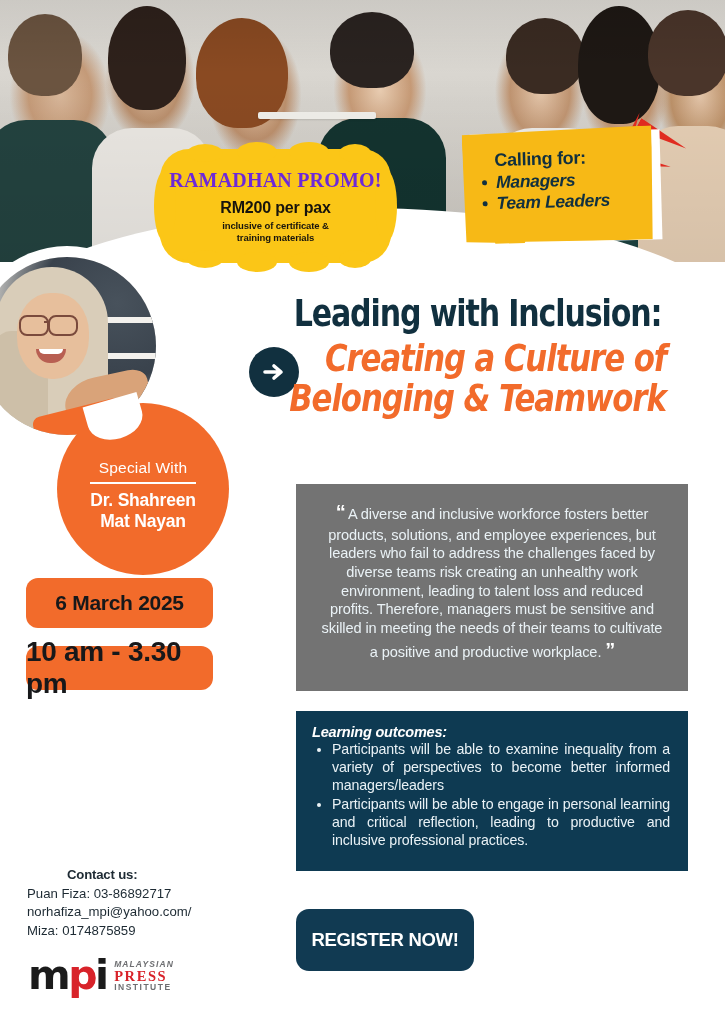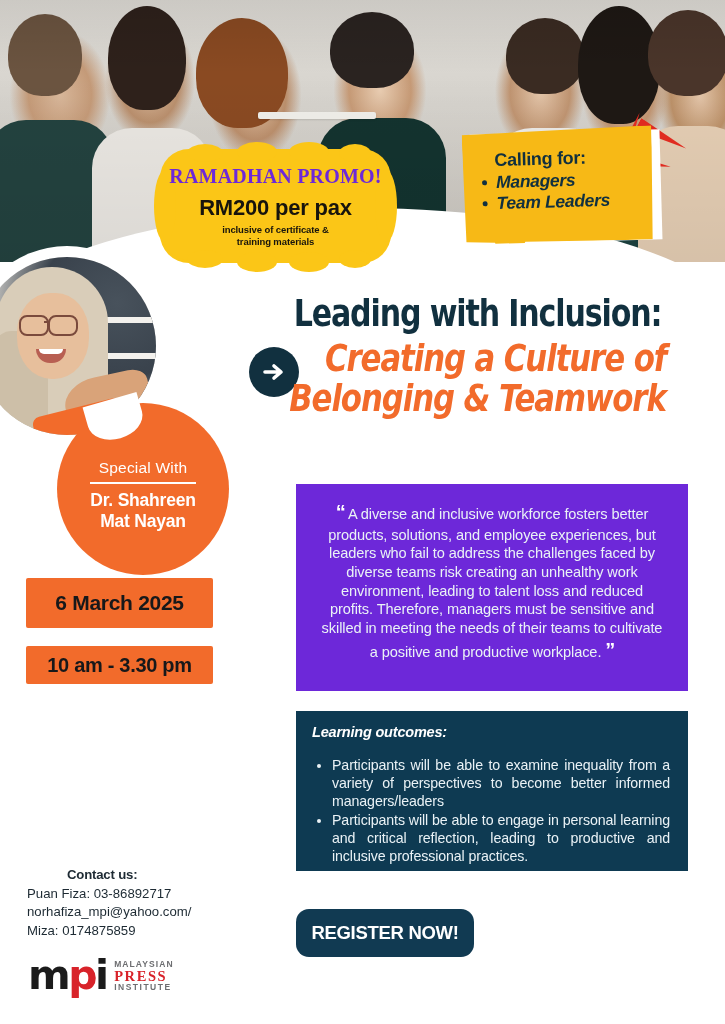--- a/index.html
+++ b/index.html
@@ -35,21 +35,21 @@
   .promo{position:absolute;left:163px;top:152px;width:225px;height:108px;}
   .promo-shape{position:absolute;inset:0;background:#FBC617;border-radius:26px;
      box-shadow:0 0 0 3px #FBC617;}
   .promo-shape:before,.promo-shape:after{content:"";position:absolute;background:#FBC617;}
   .promo-shape:before{left:-9px;top:18px;width:22px;height:72px;border-radius:50%;}
   .promo-shape:after{right:-9px;top:18px;width:22px;height:72px;border-radius:50%;}
   .promo-bumps{position:absolute;inset:0;}
   .promo-bumps span{position:absolute;background:#FBC617;border-radius:50%;}
   .promo-inner{position:absolute;inset:0;display:flex;flex-direction:column;align-items:center;justify-content:center;z-index:3;}
   .promo-t1{font-family:"Liberation Serif", serif;font-weight:bold;font-size:20px;color:#6d28d9;letter-spacing:.2px;white-space:nowrap;}
-  .promo-t2{font-size:22px;font-weight:bold;color:#17140d;margin-top:7px;letter-spacing:-.2px;}
+  .promo-t2{font-size:16px;font-weight:bold;color:#17140d;margin-top:7px;letter-spacing:-.2px;}
   .promo-t3{font-size:9.5px;font-weight:bold;color:#17140d;line-height:1.25;text-align:center;margin-top:3px;letter-spacing:-.1px;}
 
   
   .bubble-wrap{position:absolute;left:463px;top:128px;width:205px;height:140px;}
   .bubble-white{position:absolute;left:8px;top:4px;width:190px;height:110px;background:#ffffff;
     transform:rotate(-1.6deg);}
   .bubble{position:absolute;left:0;top:0;width:190px;height:110px;background:#F7B916;
     transform:rotate(-1.6deg);
     clip-path:polygon(0% 4%, 100% 0%, 99% 100%, 32% 99%, 22% 128%, 16% 99%, 1% 98%);
     padding-top:4px;}
@@ -86,70 +86,70 @@
   
   .sp-circle{position:absolute;left:57px;top:403px;width:172px;height:172px;border-radius:50%;background:#F26B2B;
      display:flex;flex-direction:column;align-items:center;justify-content:center;}
   .sp-circle .cut{position:absolute;left:30px;top:-4px;width:56px;height:40px;background:#fff;
      border-radius:0 0 60% 60%;transform:rotate(-16deg);}
   .sw-label{font-size:15.5px;color:#fff;letter-spacing:.2px;margin-bottom:5px;margin-top:12px;}
   .sw-rule{width:106px;height:2px;background:#fff;margin-bottom:6px;}
   .sw-name{font-size:17.5px;font-weight:bold;color:#fff;text-align:center;line-height:1.2;letter-spacing:-.2px;}
 
   
-  .pill{position:absolute;background:#F26B2B;border-radius:2px;display:flex;align-items:center;
+  .pill{position:absolute;background:#F26B2B;border-radius:12px;display:flex;align-items:center;
      color:#17181A;font-weight:bold;letter-spacing:-.3px;}
   .pill-date{left:26px;top:578px;width:187px;height:50px;justify-content:center;font-size:21px;}
-  .pill-time{left:26px;top:646px;width:187px;height:38px;justify-content:center;font-size:20px;}
+  .pill-time{left:26px;top:646px;width:187px;height:44px;justify-content:center;font-size:28px;}
   .pill-venue{left:26px;top:714px;width:215px;height:56px;padding:0 14px;font-size:16.5px;line-height:1.24;box-sizing:border-box;}
 
   
   .contact{position:absolute;left:27px;top:866px;font-size:13.2px;color:#1d2a33;line-height:1.42;}
   .contact .c-head{font-weight:bold;font-size:13.2px;letter-spacing:-.2px;margin-left:40px;}
 
   
   .logo{position:absolute;left:28px;top:955px;display:flex;align-items:center;}
   .logo-m{font-size:41px;font-weight:bold;color:#1b1b1b;letter-spacing:-2.5px;line-height:1;font-family:"DejaVu Sans", sans-serif;}
   .logo-p{font-size:41px;font-weight:bold;color:#D8232A;letter-spacing:-2.5px;line-height:1;font-family:"DejaVu Sans", sans-serif;}
   .logo-i{font-size:41px;font-weight:bold;color:#1b1b1b;letter-spacing:-1px;line-height:1;font-family:"DejaVu Sans", sans-serif;}
   .logo-txt{margin-left:6px;line-height:1.02;margin-top:1px;}
-  .lt1{font-size:8.5px;color:#6d6e71;letter-spacing:1.1px;font-weight:bold;}
+  .lt1{font-size:8.5px;color:#6d6e71;letter-spacing:1.1px;font-weight:bold;font-style:italic;}
   .lt2{font-size:14.5px;color:#D8232A;letter-spacing:1.6px;font-weight:bold;line-height:1;font-family:Liberation Serif, serif;}
   .lt3{font-size:8.5px;color:#6d6e71;letter-spacing:1.5px;font-weight:bold;}
 
   
   .title{position:absolute;left:255px;top:295px;width:445px;}
   .t-line1{font-size:38px;font-weight:bold;color:#11303F;letter-spacing:-1.3px;
      text-align:center;line-height:.98;font-family:"DejaVu Sans Condensed","Liberation Sans Narrow","Liberation Sans",sans-serif;
      transform:scaleX(.88);transform-origin:center;}
   .t-arrow{position:absolute;left:-6px;top:52px;width:50px;height:50px;border-radius:50%;background:#11303F;
      display:flex;align-items:center;justify-content:center;}
   .t-arrow svg{display:block;}
   .t-line2,.t-line3{font-size:38px;font-weight:bold;font-style:italic;color:#F26B2B;letter-spacing:-1.2px;
      text-align:center;line-height:1.0;font-family:"DejaVu Sans Condensed","Liberation Sans Narrow","Liberation Sans",sans-serif;
      transform:scaleX(.9);transform-origin:center;}
   .t-line2{margin-top:7px;padding-left:40px;}
   .t-line3{margin-top:2px;}
 
   
-  .quote{position:absolute;left:296px;top:484px;width:392px;height:207px;background:#6d28d9;
+  .quote{position:absolute;left:296px;top:484px;width:392px;height:207px;background:#737373;
      box-sizing:border-box;padding:16px 22px 12px 22px;}
   .quote p{margin:0;font-size:14.6px;line-height:1.28;color:#EAF2F6;text-align:center;letter-spacing:-.1px;}
   .qm{font-size:20px;font-weight:bold;color:#fff;letter-spacing:-1px;}
 
   
   .outcomes{position:absolute;left:296px;top:711px;width:392px;height:160px;background:#0E3A52;
      box-sizing:border-box;padding:13px 18px 10px 16px;}
-  .lo-head{font-size:14.5px;font-weight:bold;font-style:italic;color:#fff;margin-bottom:16px;letter-spacing:-.2px;}
+  .lo-head{font-size:14.5px;font-weight:bold;font-style:italic;color:#fff;margin-bottom:0;letter-spacing:-.2px;}
   .lo-list{margin:0;padding-left:20px;}
   .lo-list li{font-size:14.2px;line-height:1.27;color:#EAF2F6;text-align:justify;margin-bottom:1px;letter-spacing:-.1px;}
   .lo-list li::marker{font-size:13px;}
 
   
-  .register{position:absolute;left:296px;top:909px;width:178px;height:48px;background:#113A52;border-radius:13px;
+  .register{position:absolute;left:296px;top:909px;width:178px;height:62px;background:#113A52;border-radius:13px;
      display:flex;align-items:center;justify-content:center;color:#fff;font-size:18.5px;font-weight:bold;letter-spacing:-.3px;}
 </style>
 </head>
 <body>
 
 <div id="poster">
 
   <div class="banner">
     <div class="banner-bg"></div>
     <div class="b-hair" style="left:8px;top:14px;width:74px;height:82px;background:#6b5440;"></div>

